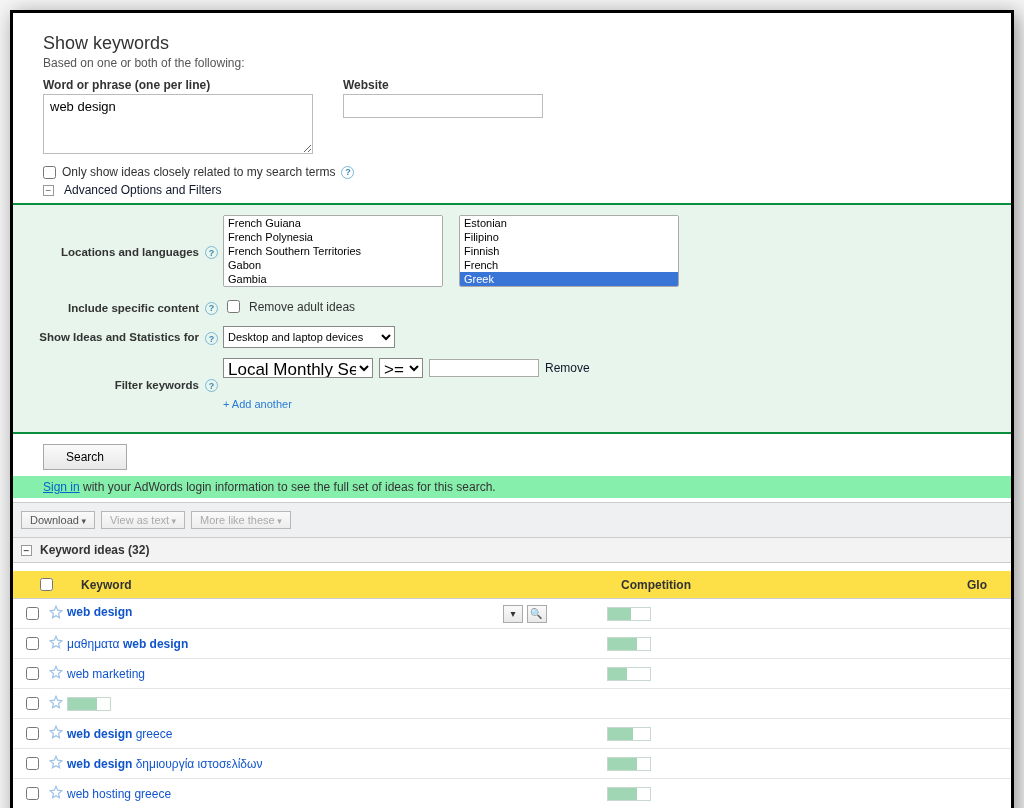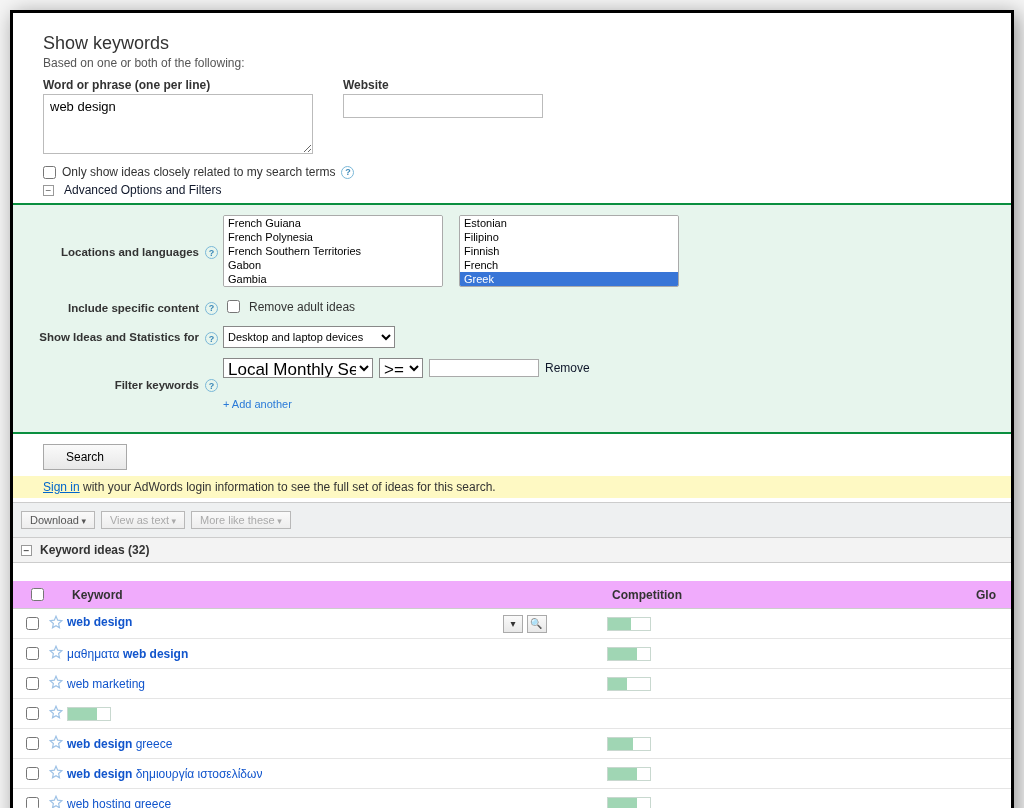--- a/index.html
+++ b/index.html
@@ -91,21 +91,21 @@
 
   .search-btn {
     margin: 10px 0 6px 0;
     padding: 5px 22px;
     border: 1px solid #a8a8a8;
     background: linear-gradient(#fafafa,#e8e8e8);
     font-size: 12px;
     cursor: pointer;
   }
   .signin-banner {
-    background: #fef9c3;
+    background: #86efac;
     padding: 4px 6px;
     margin: 0 -20px 4px -30px;
     padding-left: 30px;
     font-size: 12px;
   }
   .signin-banner .link { color:#0066cc; text-decoration:underline; }
 
   .toolbar {
     background: #eef0f1;
     border-top:1px solid #ccc; border-bottom:1px solid #ccc;
@@ -122,24 +122,24 @@
 
   .section-head {
     background: #f3f3f3;
     border-bottom:1px solid #ccc;
     margin: 0 -20px 0 -30px;
     padding: 5px 8px;
     font-weight: bold;
     display:flex; align-items:center; gap:4px;
   }
   .tbl-head {
-    background: #f0abfc;
+    background: #fde047;
     border-bottom:1px solid #ccc;
-    margin: 18px -20px 0 -30px;
-    padding: 4px 11px;
+    margin: 8px -20px 0 -30px;
+    padding: 4px 20px;
     display:flex; align-items:center;
     font-weight:bold;
   }
   .col-cb { width: 26px; text-align:center; }
   .col-star { width: 22px; text-align:center; }
   .col-kw { width: 540px; }
   .col-comp { width: 200px; }
   .col-glo { flex:1; text-align:right; padding-right:4px; }
 
   .row {

